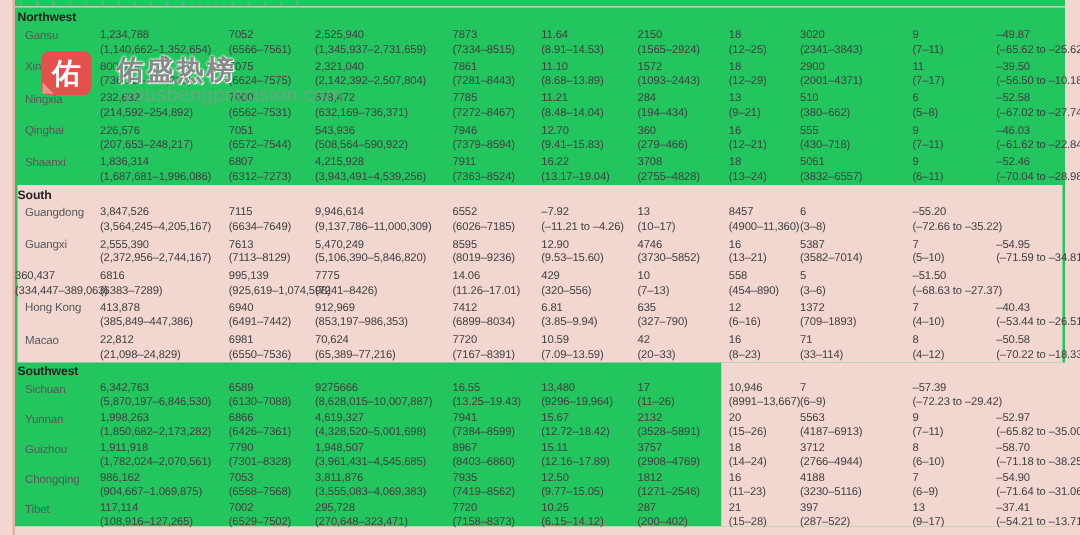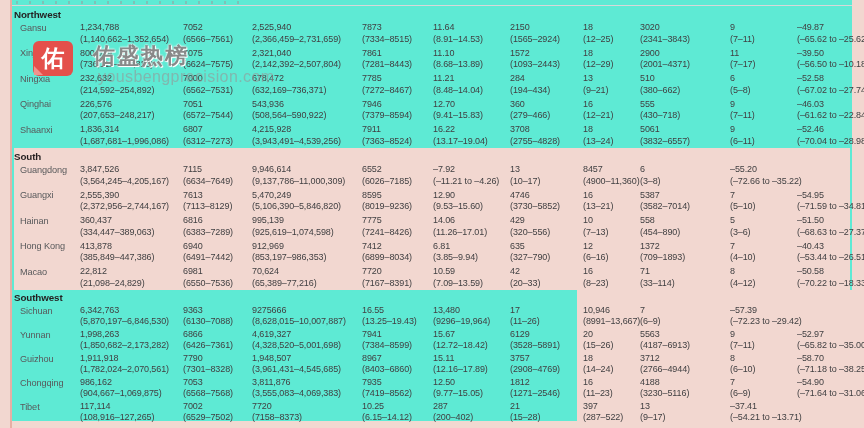--- a/index.html
+++ b/index.html
@@ -2,21 +2,21 @@
 <html><head>
 <meta charset="utf-8">
 <style>
   html,body{margin:0;padding:0}
   body{
     width:864px;height:428px;position:relative;overflow:hidden;
     background:#f2d7d0;
     font-family:"Liberation Sans",sans-serif;
   }
   #left-rule{position:absolute;left:10px;top:0;width:2px;height:428px;background:#e7afa5}
-  #table-area{position:absolute;left:12px;top:0;width:840px;height:421px;background:#5eead4}
+  #table-area{position:absolute;left:12px;top:0;width:840px;height:421px;background:#22c55e}
   #top-hairline{position:absolute;left:0;top:5px;width:840px;height:1px;background:#d8d8d8}
   #top-frag{position:absolute;left:4px;top:1px;width:232px;height:3px;
     background:repeating-linear-gradient(90deg,#9a9a9a 0 2px,transparent 2px 13px);opacity:.5}
   .band{position:absolute;background:#f2d7d0}
   #band-south{left:2px;top:148px;width:836px;height:142px}
   #band-sw{left:565px;top:290px;width:283px;height:131px}
   .sec{position:absolute;left:0;width:840px}
   #sec-nw{top:6px}
   #sec-s{top:151px}
   #sec-sw{top:292px}
@@ -60,21 +60,21 @@
         <div class="cell">
           <span class="val">1,234,788</span>
           <span class="ci">(1,140,662–1,352,654)</span>
         </div>
         <div class="cell">
           <span class="val">7052</span>
           <span class="ci">(6566–7561)</span>
         </div>
         <div class="cell">
           <span class="val">2,525,940</span>
-          <span class="ci">(2,366,459–2,731,659)</span>
+          <span class="ci">(1,345,937–2,731,659)</span>
         </div>
         <div class="cell">
           <span class="val">7873</span>
           <span class="ci">(7334–8515)</span>
         </div>
         <div class="cell">
           <span class="val">11.64</span>
           <span class="ci">(8.91–14.53)</span>
         </div>
         <div class="cell">
@@ -349,21 +349,20 @@
         <div class="cell">
           <span class="val">7</span>
           <span class="ci">(5–10)</span>
         </div>
         <div class="cell">
           <span class="val">–54.95</span>
           <span class="ci">(–71.59 to –34.81)</span>
         </div>
       </div>
       <div class="row">
-        <div class="cell pname">Hainan</div>
         <div class="cell">
           <span class="val">360,437</span>
           <span class="ci">(334,447–389,063)</span>
         </div>
         <div class="cell">
           <span class="val">6816</span>
           <span class="ci">(6383–7289)</span>
         </div>
         <div class="cell">
           <span class="val">995,139</span>
@@ -487,21 +486,21 @@
     </div>
   <div id="sec-sw" class="sec">
       <div class="section-label">Southwest</div>
       <div class="row">
         <div class="cell pname">Sichuan</div>
         <div class="cell">
           <span class="val">6,342,763</span>
           <span class="ci">(5,870,197–6,846,530)</span>
         </div>
         <div class="cell">
-          <span class="val">9363</span>
+          <span class="val">6589</span>
           <span class="ci">(6130–7088)</span>
         </div>
         <div class="cell">
           <span class="val">9275666</span>
           <span class="ci">(8,628,015–10,007,887)</span>
         </div>
         <div class="cell">
           <span class="val">16.55</span>
           <span class="ci">(13.25–19.43)</span>
         </div>
@@ -542,21 +541,21 @@
         </div>
         <div class="cell">
           <span class="val">7941</span>
           <span class="ci">(7384–8599)</span>
         </div>
         <div class="cell">
           <span class="val">15.67</span>
           <span class="ci">(12.72–18.42)</span>
         </div>
         <div class="cell">
-          <span class="val">6129</span>
+          <span class="val">2132</span>
           <span class="ci">(3528–5891)</span>
         </div>
         <div class="cell">
           <span class="val">20</span>
           <span class="ci">(15–26)</span>
         </div>
         <div class="cell">
           <span class="val">5563</span>
           <span class="ci">(4187–6913)</span>
         </div>
@@ -657,20 +656,24 @@
       </div>
       <div class="row">
         <div class="cell pname">Tibet</div>
         <div class="cell">
           <span class="val">117,114</span>
           <span class="ci">(108,916–127,265)</span>
         </div>
         <div class="cell">
           <span class="val">7002</span>
           <span class="ci">(6529–7502)</span>
+        </div>
+        <div class="cell">
+          <span class="val">295,728</span>
+          <span class="ci">(270,648–323,471)</span>
         </div>
         <div class="cell">
           <span class="val">7720</span>
           <span class="ci">(7158–8373)</span>
         </div>
         <div class="cell">
           <span class="val">10.25</span>
           <span class="ci">(6.15–14.12)</span>
         </div>
         <div class="cell">

